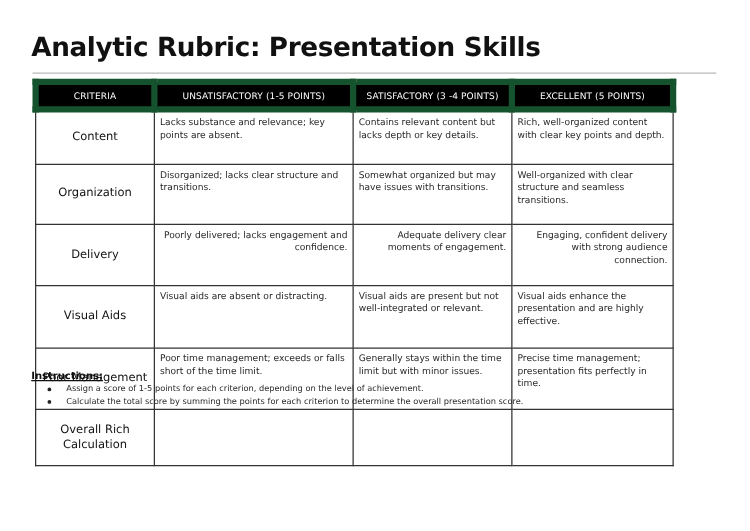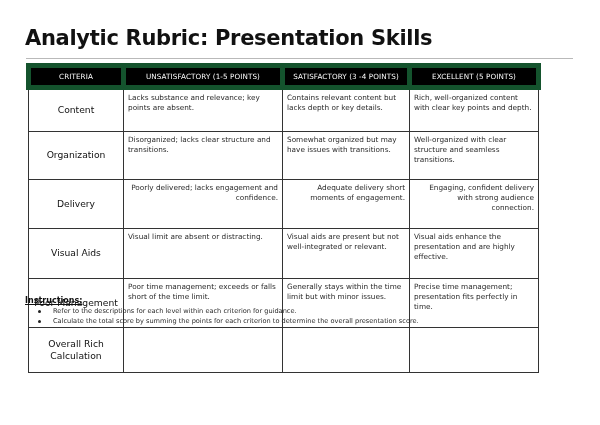--- a/index.html
+++ b/index.html
@@ -149,26 +149,26 @@
     </tr>
     <tr class="r-organization">
       <td class="crit">Organization</td>
       <td>Disorganized; lacks clear structure and transitions.</td>
       <td>Somewhat organized but may have issues with transitions.</td>
       <td>Well-organized with clear structure and seamless transitions.</td>
     </tr>
     <tr class="r-delivery">
       <td class="crit">Delivery</td>
       <td>Poorly delivered; lacks engagement and confidence.</td>
-      <td>Adequate delivery short moments of engagement.</td>
+      <td>Adequate delivery clear moments of engagement.</td>
       <td>Engaging, confident delivery with strong audience connection.</td>
     </tr>
     <tr class="r-visual">
       <td class="crit">Visual Aids</td>
-      <td>Visual limit are absent or distracting.</td>
+      <td>Visual aids are absent or distracting.</td>
       <td>Visual aids are present but not well-integrated or relevant.</td>
       <td>Visual aids enhance the presentation and are highly effective.</td>
     </tr>
     <tr class="r-time">
       <td class="crit">Poor Management</td>
       <td>Poor time management; exceeds or falls short of the time limit.</td>
       <td>Generally stays within the time limit but with minor issues.</td>
       <td>Precise time management; presentation fits perfectly in time.</td>
     </tr>
     <tr class="r-overall">
@@ -176,16 +176,16 @@
       <td></td>
       <td></td>
       <td></td>
     </tr>
   </tbody>
 </table>
 
 <div class="instructions">
   <div class="instructions-heading">Instructions:</div>
   <ul>
-    <li><span class="bullet"></span><span>Refer to the descriptions for each level within each criterion for guidance.</span></li>
+    <li><span class="bullet"></span><span>Assign a score of 1-5 points for each criterion, depending on the level of achievement.</span></li>
     <li><span class="bullet"></span><span>Calculate the total score by summing the points for each criterion to determine the overall presentation score.</span></li>
   </ul>
 </div>
 
 </body></html>

